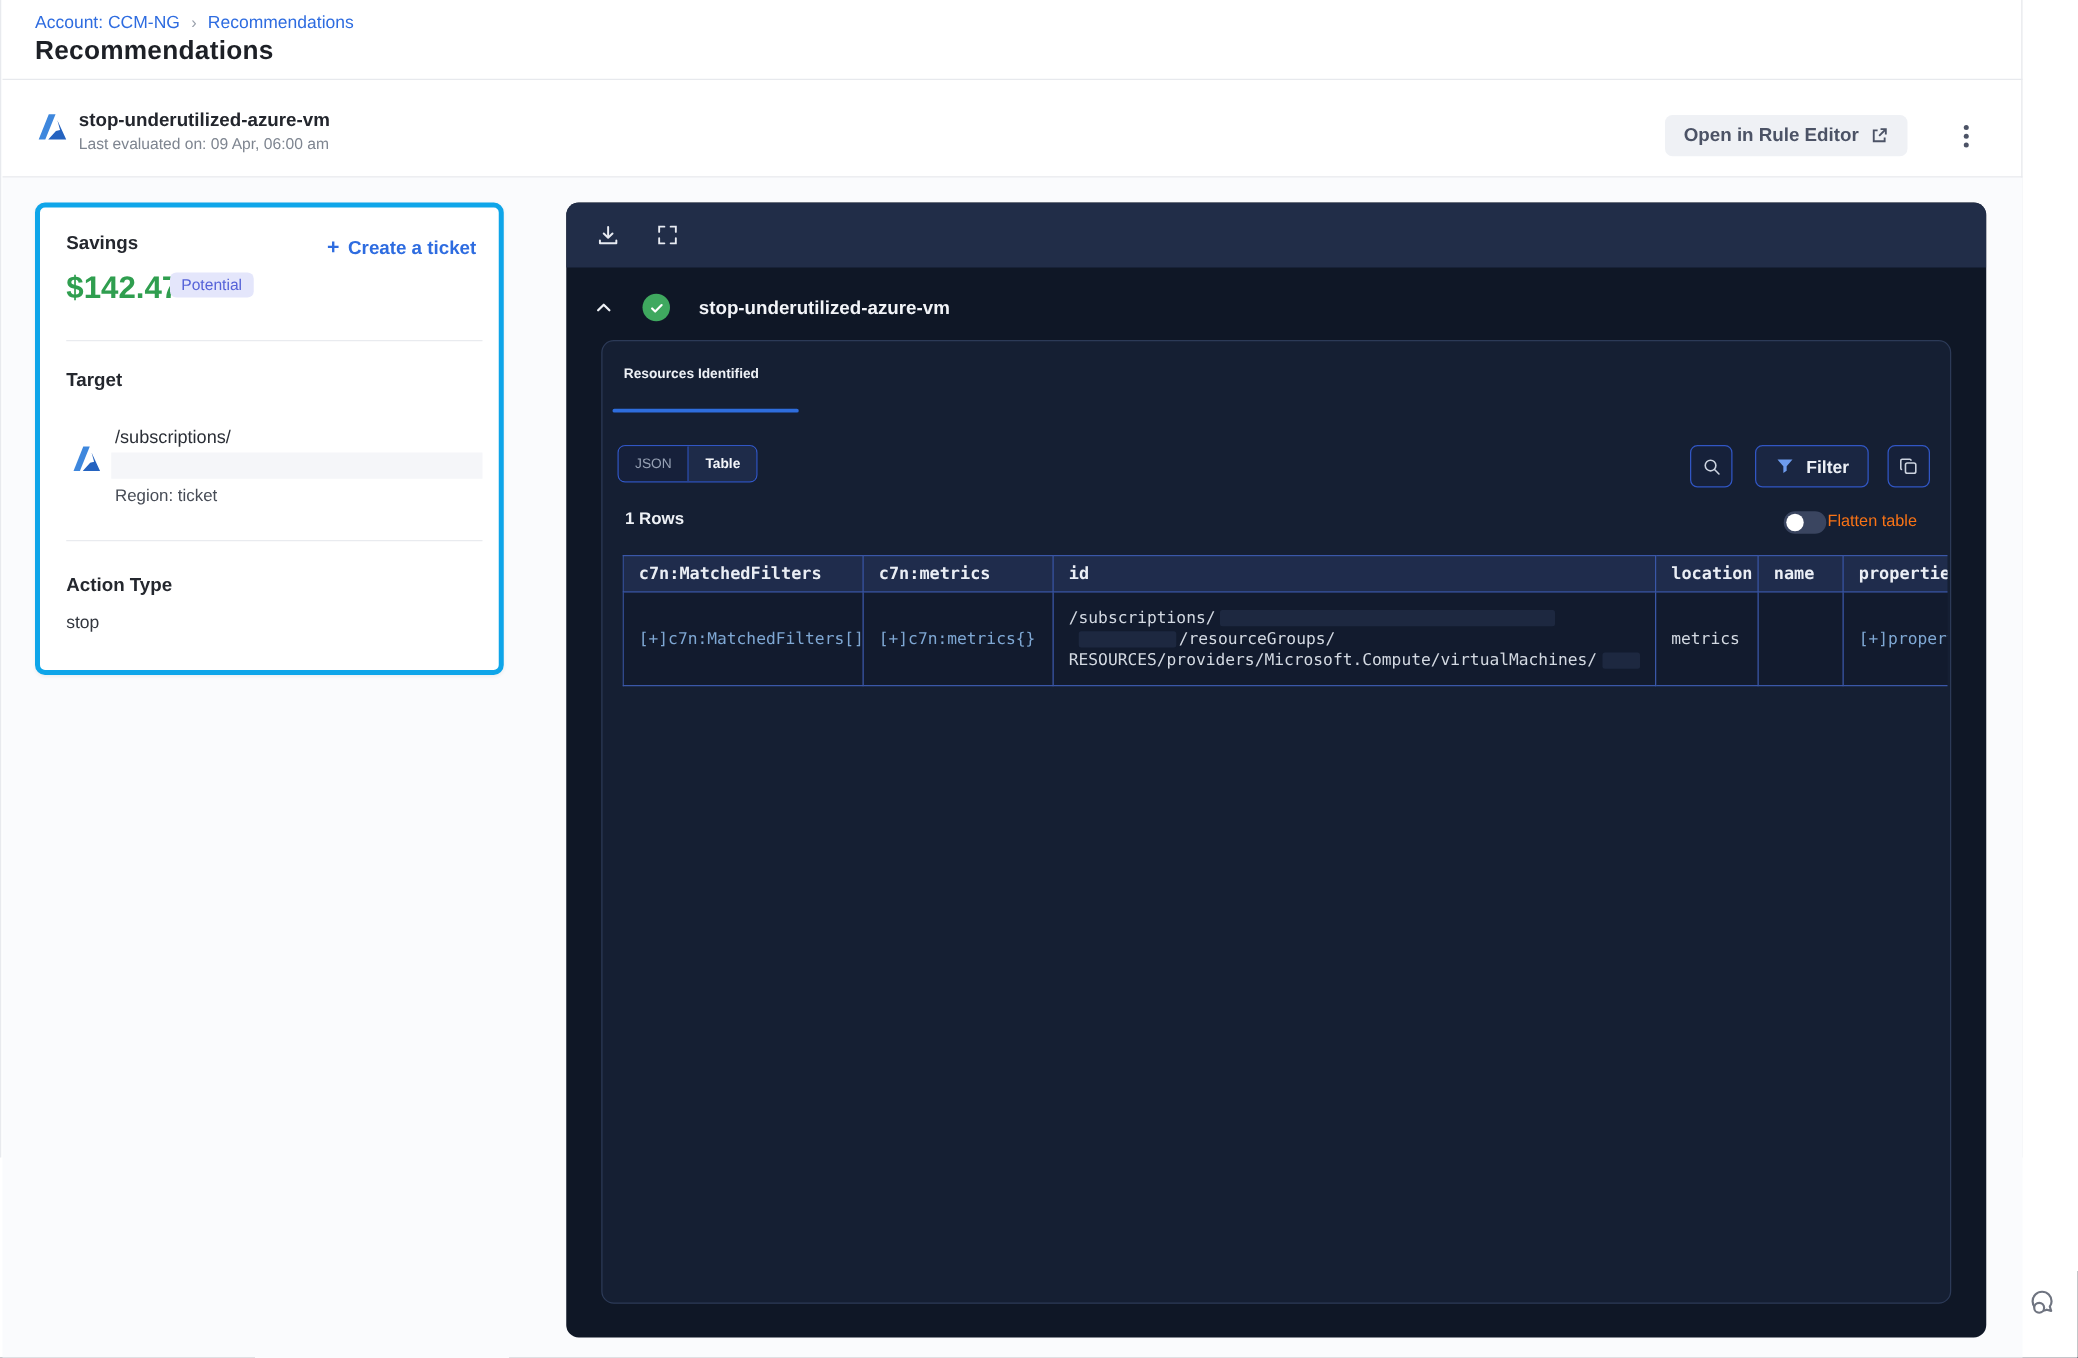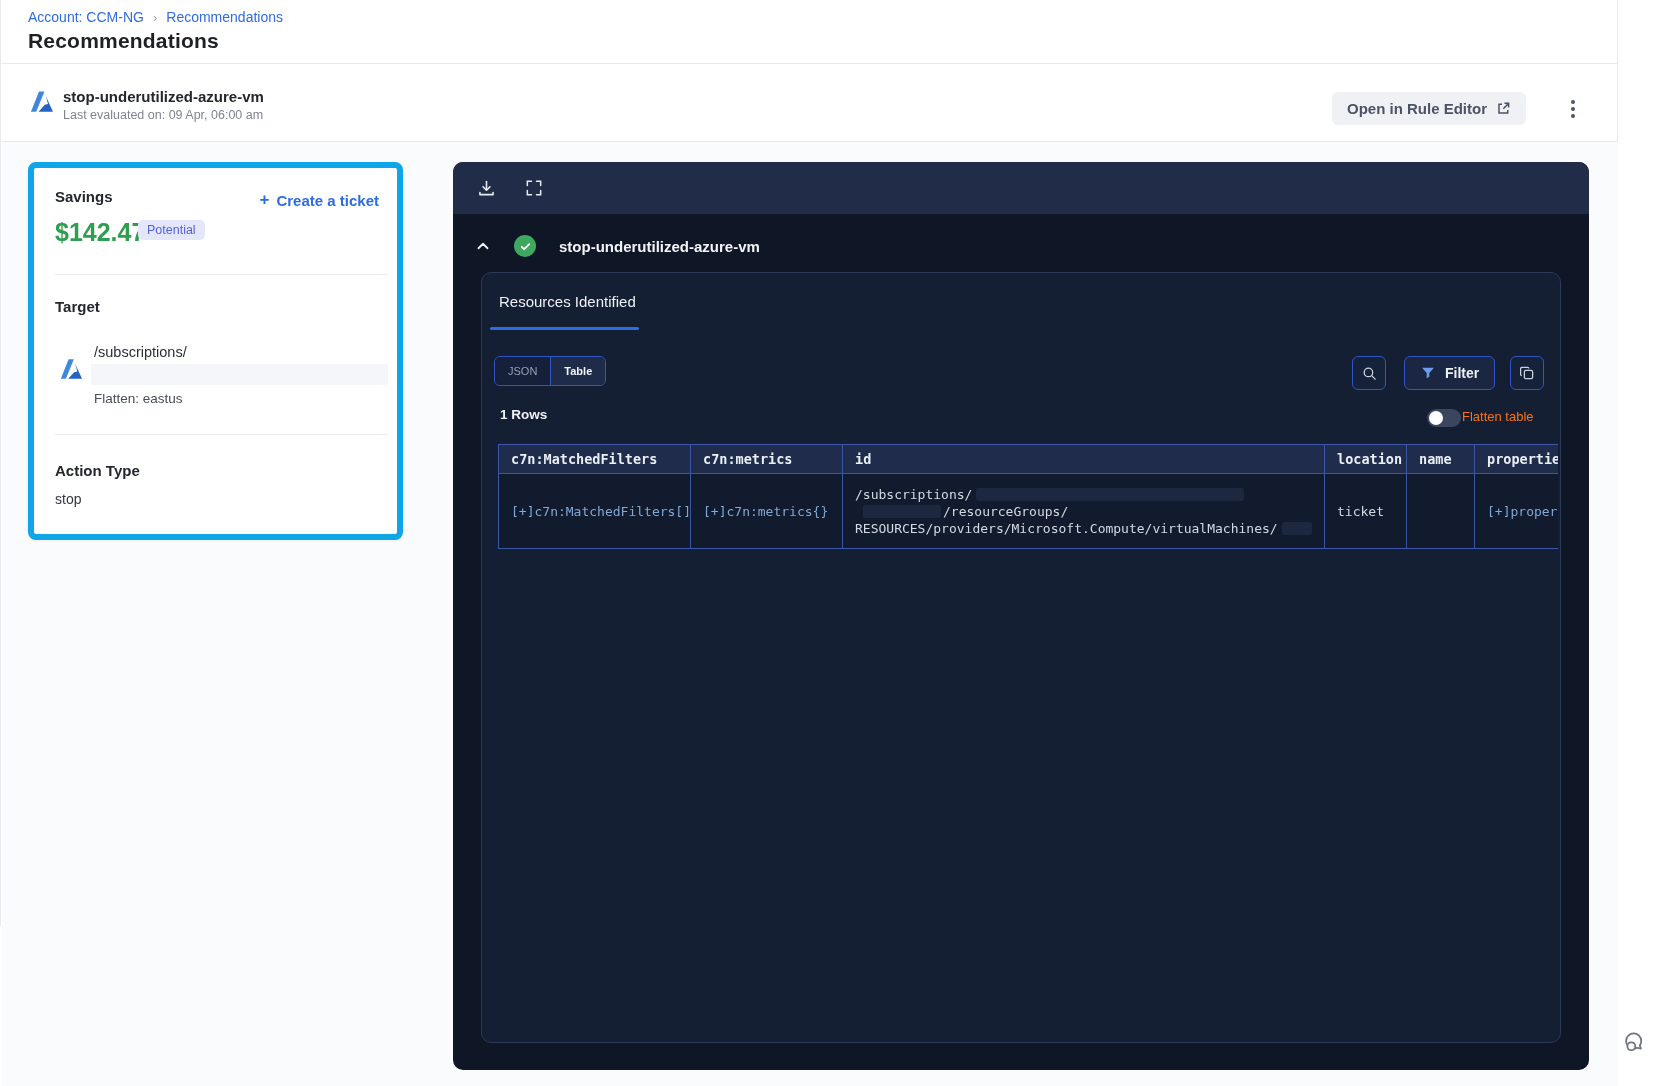--- a/index.html
+++ b/index.html
@@ -25,21 +25,21 @@
   #rule-sub  { left:62px; top:108px; font-size:12.5px; color:#7e8590; }
   #open-editor-btn { left:1331px; top:92px; height:33px; display:flex; align-items:center; gap:9px;
       padding:0 15px; background:#eff1f5; border:none; border-radius:6px; cursor:pointer;
       font-size:15px; font-weight:600; color:#4c5366; font-family:inherit; }
   #kebab-btn { left:1556px; top:92px; width:32px; height:33px; display:flex; flex-direction:column;
       gap:3px; align-items:center; justify-content:center; background:transparent; border:none; cursor:pointer; }
   #kebab-btn i { width:4px; height:4px; border-radius:50%; background:#4c5366; }
 
   
   #summary-card { left:27px; top:162px; width:375px; height:378px; background:#fff;
-      border:6px solid #0ea5e9; border-radius:8px; box-shadow:0 1px 3px rgba(25,30,40,.06); }
+      border:4px solid #0ea5e9; border-radius:8px; box-shadow:0 1px 3px rgba(25,30,40,.06); }
   #summary-card .in { position:absolute; }
   .card-h { font-size:15px; font-weight:600; color:#24272e; }
   #savings-label { left:21px; top:20px; }
   #create-ticket { left:auto; right:18px; top:22px; display:flex; gap:7px; align-items:center;
       background:none; border:none; cursor:pointer; color:#2e6ce0; font-weight:700; font-size:15px; font-family:inherit; }
   #create-ticket .plus { font-size:17px; font-weight:600; }
   #savings-value { left:21px; top:50px; font-size:25px; font-weight:700; color:#2f9e4f; }
   #savings-badge { left:104px; top:52px; background:#e4e6fb; color:#5663d8; font-size:12.5px;
       padding:3px 9px; border-radius:5px; }
   .card-div { position:absolute; left:21px; width:333px; height:1px; background:#e9ebef; }
@@ -62,21 +62,21 @@
   #collapse-btn { background:none; border:none; cursor:pointer; width:22px; height:22px;
       display:flex; align-items:center; justify-content:center; }
   #check-badge { width:22px; height:22px; border-radius:50%; background:#3fa85f;
       display:flex; align-items:center; justify-content:center; margin-left:7px; }
   #panel-title { font-size:15px; font-weight:700; color:#f2f4f8; margin-left:10px; }
 
   #inner-panel { position:absolute; left:28px; top:110px; width:1080px; height:771px;
       background:#151f33; border:1px solid #2c3a57; border-radius:10px; overflow:hidden; }
 
   #tab-resources { position:absolute; left:17px; top:20px; background:none; border:none; cursor:pointer;
-      color:#eef1f6; font-size:15px; font-weight:400; font-family:inherit; }
+      color:#eef1f6; font-size:11px; font-weight:700; font-family:inherit; }
   #tab-underline { position:absolute; left:8px; top:54px; width:149px; height:3px; background:#2e6ddd; border-radius:2px; }
 
   
   #view-toggle { position:absolute; left:12px; top:83px; height:30px; display:flex;
       border:1px solid #3156c4; border-radius:6px; overflow:hidden; }
   #view-toggle button { border:none; cursor:pointer; font-family:inherit; font-size:11px; padding:0 13px; }
   #toggle-json  { background:#16203a; color:#97a1b4; border-right:1px solid #3156c4 !important; }
   #toggle-table { background:#1e2b49; color:#f4f6fa; font-weight:700; }
   .sq-btn { position:absolute; top:83px; width:34px; height:34px; background:#16213a;
       border:1px solid #3156c4; border-radius:6px; cursor:pointer;
@@ -166,21 +166,21 @@
     <div class="card-div" style="top:106px"></div>
     <div id="target-label" class="in card-h">Target</div>
     <div id="target-stripe" class="in"></div>
     <span id="target-azure-icon" class="in">
       <svg viewBox="0 0 24 24" width="26" height="26">
         <polygon points="9.8,3 14.6,3 7.3,21 2.6,21" fill="#3e87dd"></polygon>
         <polygon points="15.9,7.3 22.2,21 9.4,21 14.9,14.9 17.8,14.3" fill="#2563c0"></polygon>
       </svg>
     </span>
     <div id="target-path" class="in">/subscriptions/</div>
-    <div id="target-region" class="in">Flatten: eastus</div>
+    <div id="target-region" class="in">Region: ticket</div>
     <div class="card-div" style="top:266px"></div>
     <div id="action-label" class="in card-h">Action Type</div>
     <div id="action-value" class="in">stop</div>
   </section>
 
   <section id="results-panel" class="abs">
     <div id="panel-toolbar">
       <button class="tool-btn">
         <svg viewBox="0 0 24 24" width="21" height="21" fill="none" stroke="#e8ebf2" stroke-width="1.8" stroke-linecap="round" stroke-linejoin="round">
           <path d="M12 4v9"></path>
@@ -276,21 +276,21 @@
                   </div>
                 <div>
                     <span class="redact r2"></span>
                     <span>/resourceGroups/</span>
                   </div>
                 <div>
                     <span>RESOURCES/providers/Microsoft.Compute/virtualMachines/</span>
                     <span class="redact r3"></span>
                   </div>
               </td>
-              <td class="plain">ticket</td>
+              <td class="plain">metrics</td>
               <td class="plain"></td>
               <td class="expand">[+]properties{}</td>
             </tr>
           </tbody>
         </table>
       </div>
     </div>
   </section>
 </div>
 

